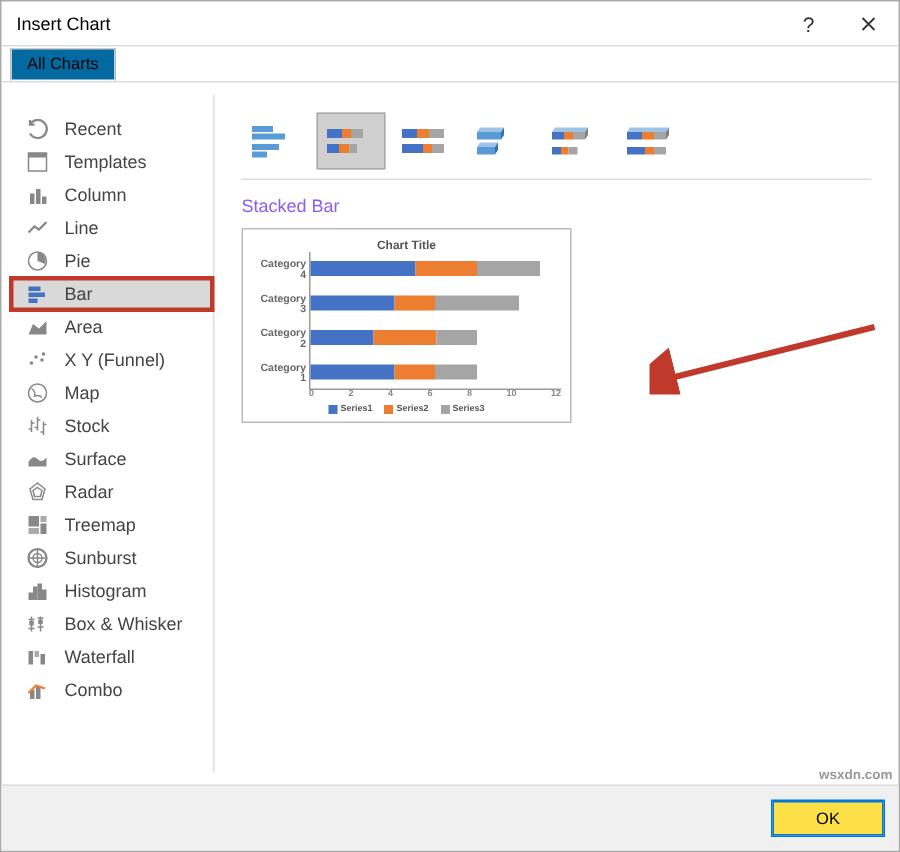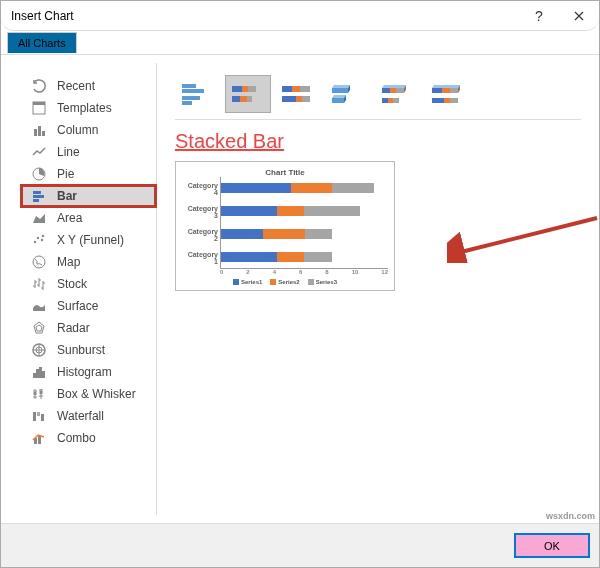--- a/index.html
+++ b/index.html
@@ -1,50 +1,50 @@
 <!DOCTYPE html>
 <html><head>
 <meta charset="utf-8">
 <style>
   * { box-sizing: border-box; font-family: "Segoe UI", Arial, sans-serif; }
   body { margin: 0; background: #fff; width: 600px; height: 568px; overflow: hidden; }
   .dialog { width: 600px; height: 568px; border: 1px solid #aaa; position: relative; display: flex; flex-direction: column; }
-  .titlebar { height: 30px; display: flex; align-items: center; padding: 0 0 0 10px; border-bottom: 1px solid #ddd; border-radius: 13px; }
+  .titlebar { height: 30px; display: flex; align-items: center; padding: 0 0 0 10px; border-bottom: 1px solid #ddd; }
   .titlebar .title { font-size: 12px; flex: 1; color: #000; }
   .titlebar .help, .titlebar .close { width: 40px; height: 30px; display: flex; align-items: center; justify-content: center; font-size: 14px; color: #333; cursor: pointer; }
   .tabbar { height: 24px; border-bottom: 1px solid #ddd; padding-left: 6px; display: flex; align-items: flex-end; }
   .tab { font-size: 11px; padding: 4px 10px; border: 1px solid #ccc; border-bottom: 1px solid #fff; background: #0369a1; position: relative; top: 0; }
-  .body { flex: 1; display: flex; padding: 8px 0 8px 6px; overflow: hidden; margin-left: 14px; }
+  .body { flex: 1; display: flex; padding: 8px 0 8px 6px; overflow: hidden; }
   .sidebar { width: 136px; border-right: 1px solid #ddd; padding-top: 12px; }
   .sidebar-item { display: flex; align-items: center; gap: 10px; padding: 3px 6px 3px 10px; font-size: 12px; color: #444; cursor: pointer; height: 22px; }
-  .sidebar-item.selected { background: #d9d9d9; font-weight: bold; }
+  .sidebar-item.selected { background: #d9d9d9; }
   .sidebar-item.highlighted { outline: 3px solid #c0392b; outline-offset: -2px; }
   .sidebar-item .icon { width: 16px; height: 16px; display: flex; align-items: center; justify-content: center; flex-shrink: 0; }
   .main { flex: 1; padding: 12px 18px; position: relative; }
   .subtype-row { display: flex; gap: 4px; margin-bottom: 6px; }
   .subtype { width: 46px; height: 38px; border: 1px solid transparent; display: flex; align-items: center; justify-content: center; cursor: pointer; }
   .subtype.selected { background: #d0d0d0; border: 1px solid #aaa; }
   .divider { border-top: 1px solid #ddd; margin: 6px 0 10px; }
-  .section-title { font-size: 20px; color: #ef4444; margin-bottom: 8px; text-decoration: underline; }
+  .section-title { font-size: 12px; color: #8b5cf6; margin-bottom: 8px; }
   .preview-box { width: 220px; height: 130px; border: 1px solid #bbb; padding: 6px; background: #fff; cursor: pointer; font-weight: bold; }
   .chart-title { font-size: 8px; text-align: center; color: #555; }
   .chart-area { display: flex; height: 92px; }
   .ylabels { display: flex; flex-direction: column; justify-content: space-around; font-size: 7px; color: #666; text-align: right; padding-right: 2px; width: 38px; }
   .bars { flex: 1; display: flex; flex-direction: column; justify-content: space-around; border-left: 1px solid #999; border-bottom: 1px solid #999; position: relative; }
   .bar-row { height: 10px; display: flex; }
   .seg { height: 100%; }
   .s1 { background: #4472c4; }
   .s2 { background: #ed7d31; }
   .s3 { background: #a5a5a5; }
   .legend { display: flex; justify-content: center; gap: 8px; font-size: 6px; color: #555; margin-top: 4px; }
   .legend span { display: flex; align-items: center; gap: 2px; }
   .lg { width: 6px; height: 6px; display: inline-block; }
   .arrow { position: absolute; top: 150px; left: 290px; pointer-events: none; }
   .buttonbar { height: 44px; border-top: 1px solid #ddd; display: flex; justify-content: flex-end; align-items: center; gap: 8px; padding: 0 10px; background: #f0f0f0; }
-  .btn { min-width: 74px; height: 23px; font-size: 11px; border: 1px solid #adadad; background: #f9a8d4; cursor: pointer; }
+  .btn { min-width: 74px; height: 23px; font-size: 11px; border: 1px solid #adadad; background: #fde047; cursor: pointer; }
   .btn.primary { border: 1px solid #0078d7; outline: 1px solid #0078d7; }
   .watermark { position: absolute; right: 4px; bottom: 46px; font-size: 9px; color: #999; font-weight: bold; }
   .xaxis { display: flex; justify-content: space-between; font-size: 6px; color: #888; padding-left: 38px; }
 </style>
 </head>
 <body>
 
 <div class="dialog">
   <div class="titlebar">
     <div class="title">Insert Chart</div>
@@ -162,20 +162,31 @@
           <span>Surface</span>
         </div>
       <div class="sidebar-item">
           <span class="icon">
             <svg width="14" height="14" viewBox="0 0 14 14">
               <path d="M7 1 L12 5 L10 12 L4 12 L2 5 Z" fill="none" stroke="#888"></path>
               <path d="M7 4 L10 6 L9 10 L5 10 L4 6 Z" fill="none" stroke="#888"></path>
             </svg>
           </span>
           <span>Radar</span>
+        </div>
+      <div class="sidebar-item">
+          <span class="icon">
+            <svg width="14" height="14" viewBox="0 0 14 14">
+              <rect x="1" y="1" width="7" height="7" fill="#888"></rect>
+              <rect x="9" y="1" width="4" height="4" fill="#aaa"></rect>
+              <rect x="9" y="6" width="4" height="7" fill="#888"></rect>
+              <rect x="1" y="9" width="7" height="4" fill="#aaa"></rect>
+            </svg>
+          </span>
+          <span>Treemap</span>
         </div>
       <div class="sidebar-item">
           <span class="icon">
             <svg width="14" height="14" viewBox="0 0 14 14">
               <circle cx="7" cy="7" r="6" fill="none" stroke="#888" stroke-width="1.5"></circle>
               <circle cx="7" cy="7" r="3" fill="none" stroke="#888"></circle>
               <path d="M7 1 L7 13 M1 7 L13 7" stroke="#888"></path>
             </svg>
           </span>
           <span>Sunburst</span>

